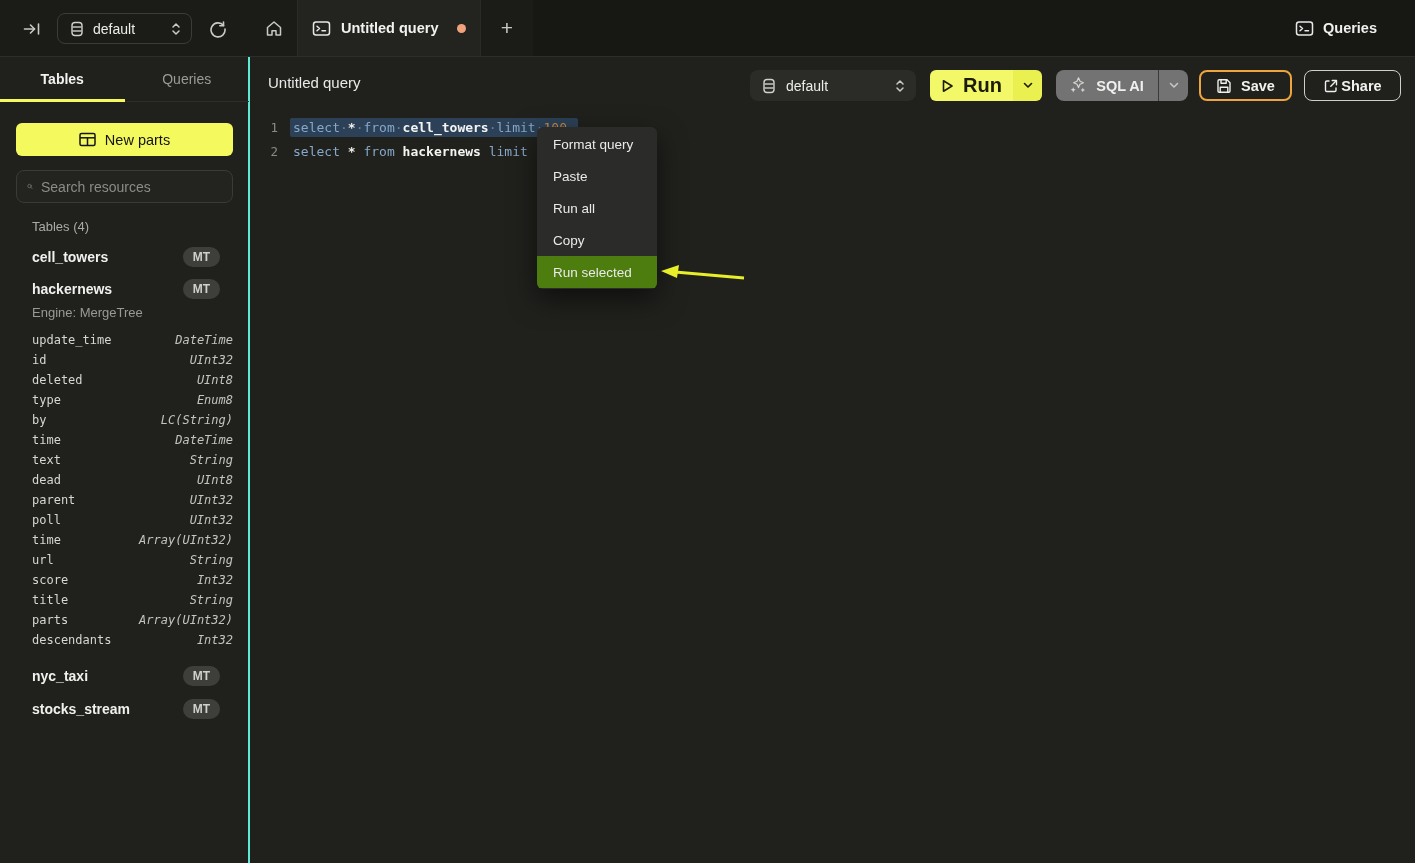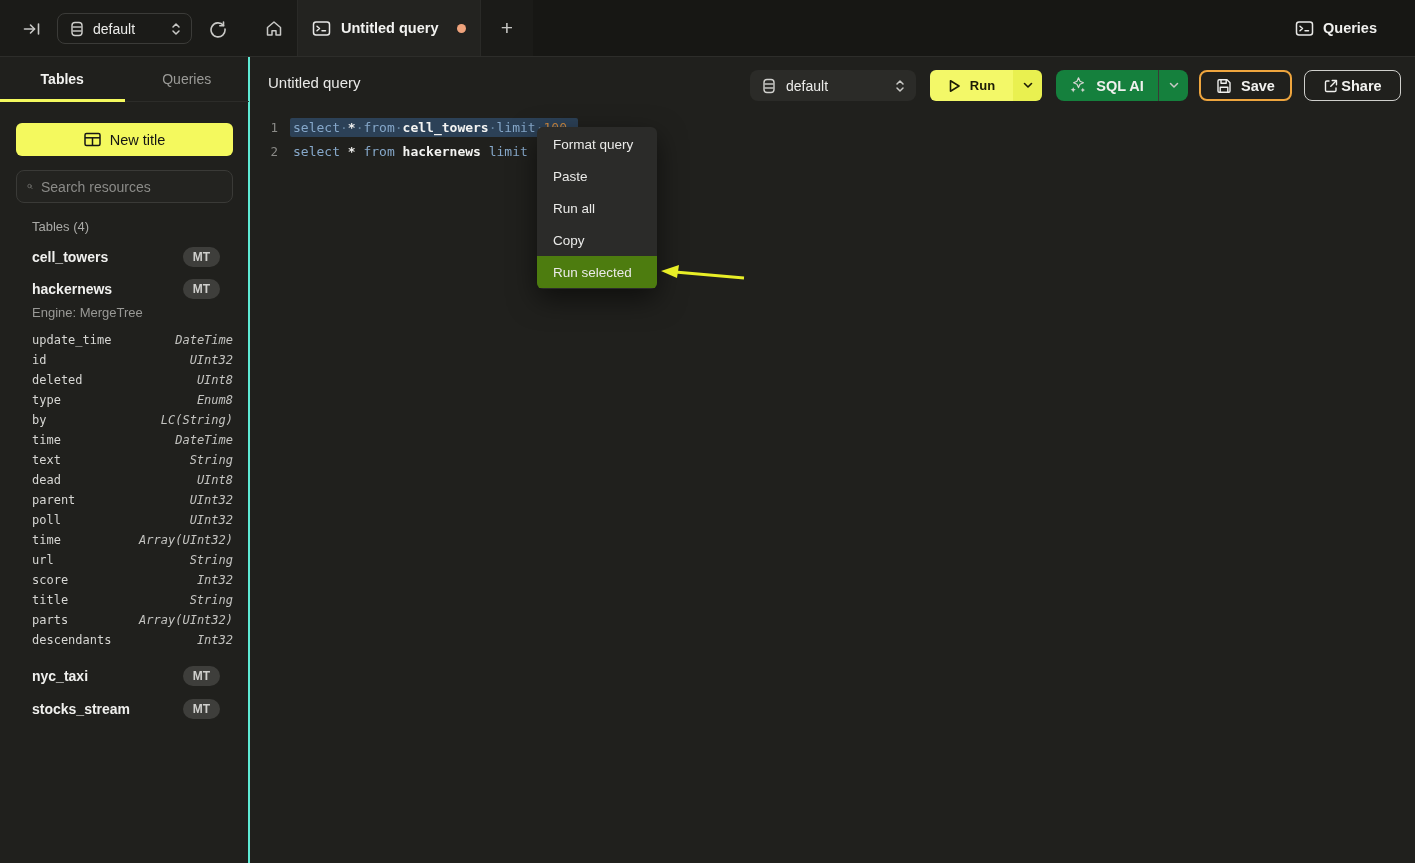--- a/index.html
+++ b/index.html
@@ -62,24 +62,24 @@
   .col-row .ctype { color:#c3c3c0;font-style:italic; }
 
   
   .main { position:absolute; left:250px; top:57px; width:1165px; height:806px; }
   .page-title { left:18px; top:17px; font-size:15px; color:#e9e9e7; }
   .tb { height:31px; top:13px; display:flex; align-items:center; cursor:pointer; }
   .tb-db { left:500px; width:166px; background:#2b2b28; border-radius:8px; padding:0 11px 0 12px; gap:10px; }
   .tb-db .lbl { flex:1; font-size:14px; color:#ececea; }
   .run-btn { left:680px; width:112px; border-radius:6px; overflow:hidden; padding:0; }
   .run-main { width:83px; height:40px; background:#f3f868; display:flex; align-items:center;
-              justify-content:center; gap:9px; color:#1c1c06; font-size:13px; font-weight:600; }
+              justify-content:center; gap:9px; color:#1c1c06; font-size:20px; font-weight:600; }
   .run-caret { width:29px; height:31px; background:#e9f050; display:flex; align-items:center;
                justify-content:center; color:#1c1c06; }
-  .sqlai-btn { left:806px; width:132px; background:#15803d; border-radius:8px; padding:0; }
+  .sqlai-btn { left:806px; width:132px; background:#737373; border-radius:8px; padding:0; }
   .sqlai-main { flex:1; height:31px; display:flex; align-items:center; justify-content:center; gap:9px;
                 color:#f0f0ee; font-size:14.5px; font-weight:600; }
   .sqlai-caret { width:30px; height:31px; border-left:1px solid #3a3a37; display:flex;
                  align-items:center; justify-content:center; color:#c9c9c6; }
   .save-btn { left:949px; width:93px; border:2px solid #eea53e; border-radius:8px; justify-content:center;
               gap:9px; color:#f2f2f0; font-size:14.5px; font-weight:600; }
   .share-btn { left:1054px; width:97px; border:1px solid #cfcfcc; border-radius:8px; justify-content:center;
                gap:2px; color:#f2f2f0; font-size:14.5px; font-weight:600; }
 
   
@@ -171,21 +171,21 @@
     <div class="side-tab active">Tables</div>
     <div class="side-tab">Queries</div>
   </div>
 
   <div class="abs new-table-btn">
     <svg width="17" height="15" viewBox="0 0 17 15" fill="none" stroke="#161616" stroke-width="1.5" stroke-linejoin="round">
       <rect x="1" y="1.5" width="15" height="12" rx="1.5"></rect>
         <line x1="1" y1="5.8" x2="16" y2="5.8"></line>
         <line x1="8.5" y1="5.8" x2="8.5" y2="13.5"></line>
     </svg>
-    <span>New title</span>
+    <span>New parts</span>
   </div>
 
   <div class="abs search-box">
     <svg width="15" height="15" viewBox="0 0 15 15" fill="none" stroke="#8b8b88" stroke-width="1.5" stroke-linecap="round">
       <circle cx="6.3" cy="6.3" r="4.3"></circle>
         <line x1="9.6" y1="9.6" x2="13" y2="13"></line>
     </svg>
     <input type="text" placeholder="Search resources" style="">
   </div>
 

